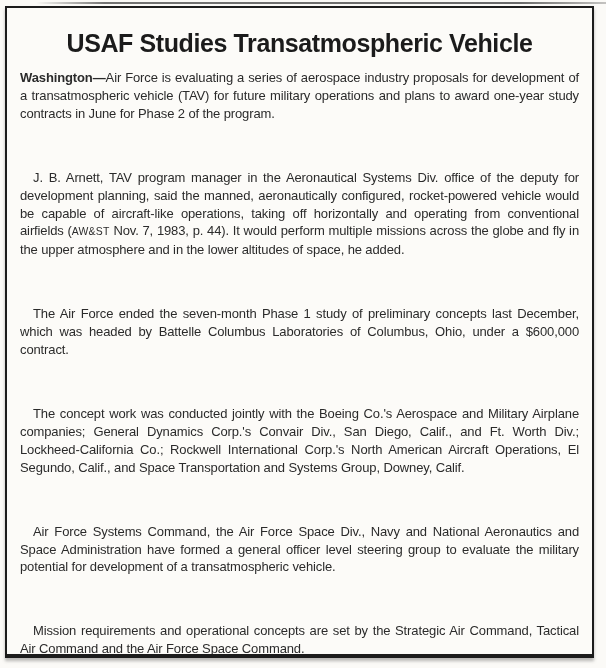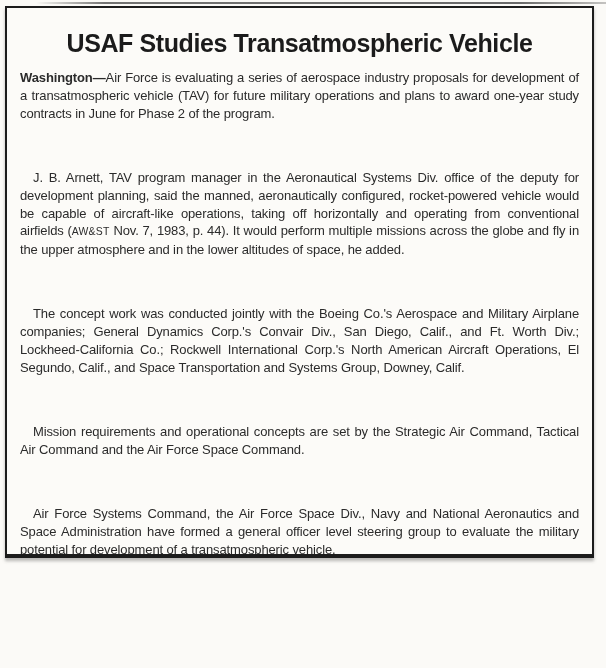--- a/index.html
+++ b/index.html
@@ -21,21 +21,21 @@
     width: 570px;
     height: 2px;
     background: linear-gradient(to right, rgba(90,90,90,0), rgba(70,70,70,.75) 12%, rgba(70,70,70,.8) 85%, rgba(70,70,70,.3));
     filter: blur(.4px);
   }
   .frame {
     position: absolute;
     left: 5px;
     top: 6px;
     width: 589px;
-    height: 552px;
+    height: 652px;
     box-sizing: border-box;
     border: 2.5px solid #1c1c1c;
     border-bottom-width: 4px;
     background: #fcfbf8;
     padding: 8px 13px 10px 13px;
     box-shadow: 0 3px 3px rgba(60,60,60,.35);
     overflow: hidden;
   }
   .title {
     margin: 13px 0 11px 0;
@@ -70,17 +70,18 @@
 </head>
 <body>
 
 <div class="scan-edge"></div>
 
 <div class="frame">
   <h1 class="title">USAF Studies Transatmospheric Vehicle</h1>
   <div class="article-body">
       <p class=""><span class="lead">Washington—</span><span>Air Force is evaluating a series of aerospace industry proposals for development of a transatmospheric vehicle (TAV) for future military operations and plans to award one-year study contracts in June for Phase 2 of the program.</span></p>
       <p class="indent"><span>J. B. Arnett, TAV program manager in the Aeronautical Systems Div. office of the deputy for development planning, said the manned, aeronautically configured, rocket-powered vehicle would be capable of aircraft-like operations, taking off horizontally and operating from conventional airfields (</span><span class="smallcaps">AW&amp;ST</span><span> Nov. 7, 1983, p. 44). It would perform multiple missions across the globe and fly in the upper atmosphere and in the lower altitudes of space, he added.</span></p>
+      <p class="indent"><span>The Air Force ended the seven-month Phase 1 study of preliminary concepts last December, which was headed by Battelle Columbus Laboratories of Columbus, Ohio, under a $600,000 contract.</span></p>
       <p class="indent"><span>The concept work was conducted jointly with the Boeing Co.'s Aerospace and Military Airplane companies; General Dynamics Corp.'s Convair Div., San Diego, Calif., and Ft. Worth Div.; Lockheed-California Co.; Rockwell International Corp.'s North American Aircraft Operations, El Segundo, Calif., and Space Transportation and Systems Group, Downey, Calif.</span></p>
+      <p class="indent"><span>Air Force Systems Command, the Air Force Space Div., Navy and National Aeronautics and Space Administration have formed a general officer level steering group to evaluate the military potential for development of a transatmospheric vehicle.</span></p>
       <p class="indent"><span>Mission requirements and operational concepts are set by the Strategic Air Command, Tactical Air Command and the Air Force Space Command.</span></p>
-      <p class="indent"><span>Air Force Systems Command, the Air Force Space Div., Navy and National Aeronautics and Space Administration have formed a general officer level steering group to evaluate the military potential for development of a transatmospheric vehicle.</span></p>
     </div>
 </div>
 
 </body></html>

